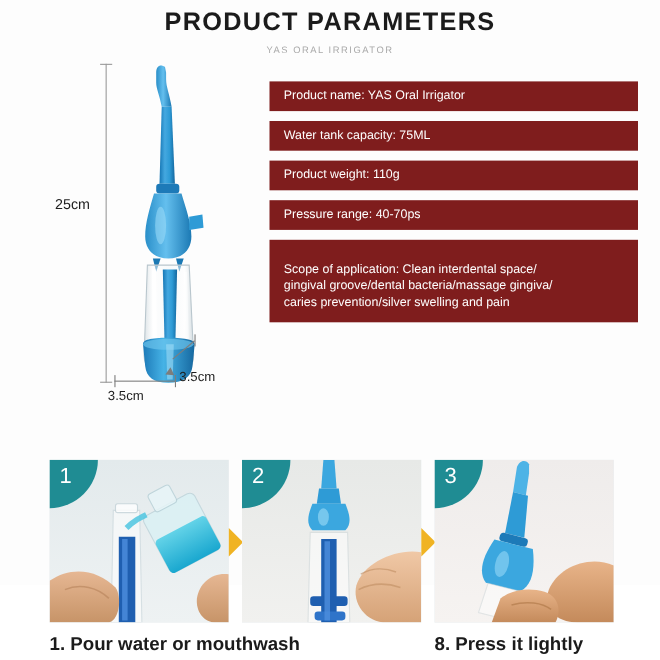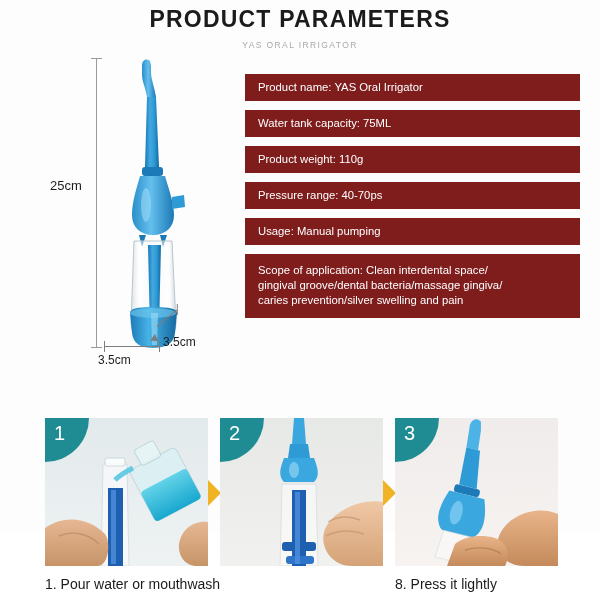--- a/index.html
+++ b/index.html
@@ -168,21 +168,21 @@
     color: #ffffff;
     font-size: 11.3px;
     font-family: "Liberation Sans", sans-serif;
     padding: 6px 0 6px 13px;
     margin-bottom: 9px;
     line-height: 15px;
     box-sizing: border-box;
     width: 100%;
     white-space: pre-line;
   }
-  .param-row.tall { padding-top: 9px; padding-bottom: 10px; }
+  .param-row.tall { padding-top: 20px; padding-bottom: 10px; }
 
   
   #steps {
     position: absolute;
     left: 45px;
     top: 418px;
     width: 513px;
     display: flex;
     gap: 0px;
     align-items: flex-start;
@@ -211,22 +211,22 @@
     font-family: "Liberation Sans", sans-serif;
     display: flex;
     align-items: flex-start;
     justify-content: flex-start;
     padding: 4px 0 0 9px;
     box-sizing: border-box;
     z-index: 5;
   }
   .step-caption {
     margin-top: 10px;
-    font-size: 14px;
-    font-weight: normal;
+    font-size: 17px;
+    font-weight: bold;
     color: #1b1b1b;
     font-family: "Liberation Sans", sans-serif;
     white-space: nowrap;
   }
   .arrow-sep {
     width: 12px;
     height: 148px;
     position: relative;
     flex: 0 0 12px;
   }
@@ -318,21 +318,20 @@
     <div class="dline"></div>
     <div class="arrowhead"></div>
     <div class="dlabel">3.5cm</div>
   </div>
 
   <div id="param-table">
     <div class="param-row">Product name: YAS Oral Irrigator</div>
     <div class="param-row">Water tank capacity: 75ML</div>
     <div class="param-row">Product weight: 110g</div>
     <div class="param-row">Pressure range: 40-70ps</div>
-    <div class="param-row">Usage: Manual pumping</div>
     <div class="param-row tall">Scope of application: Clean interdental space/
 gingival groove/dental bacteria/massage gingiva/
 caries prevention/silver swelling and pain</div>
   </div>
 
 
   <div id="steps">
 
     <div class="step">
       <div class="step-photo">

